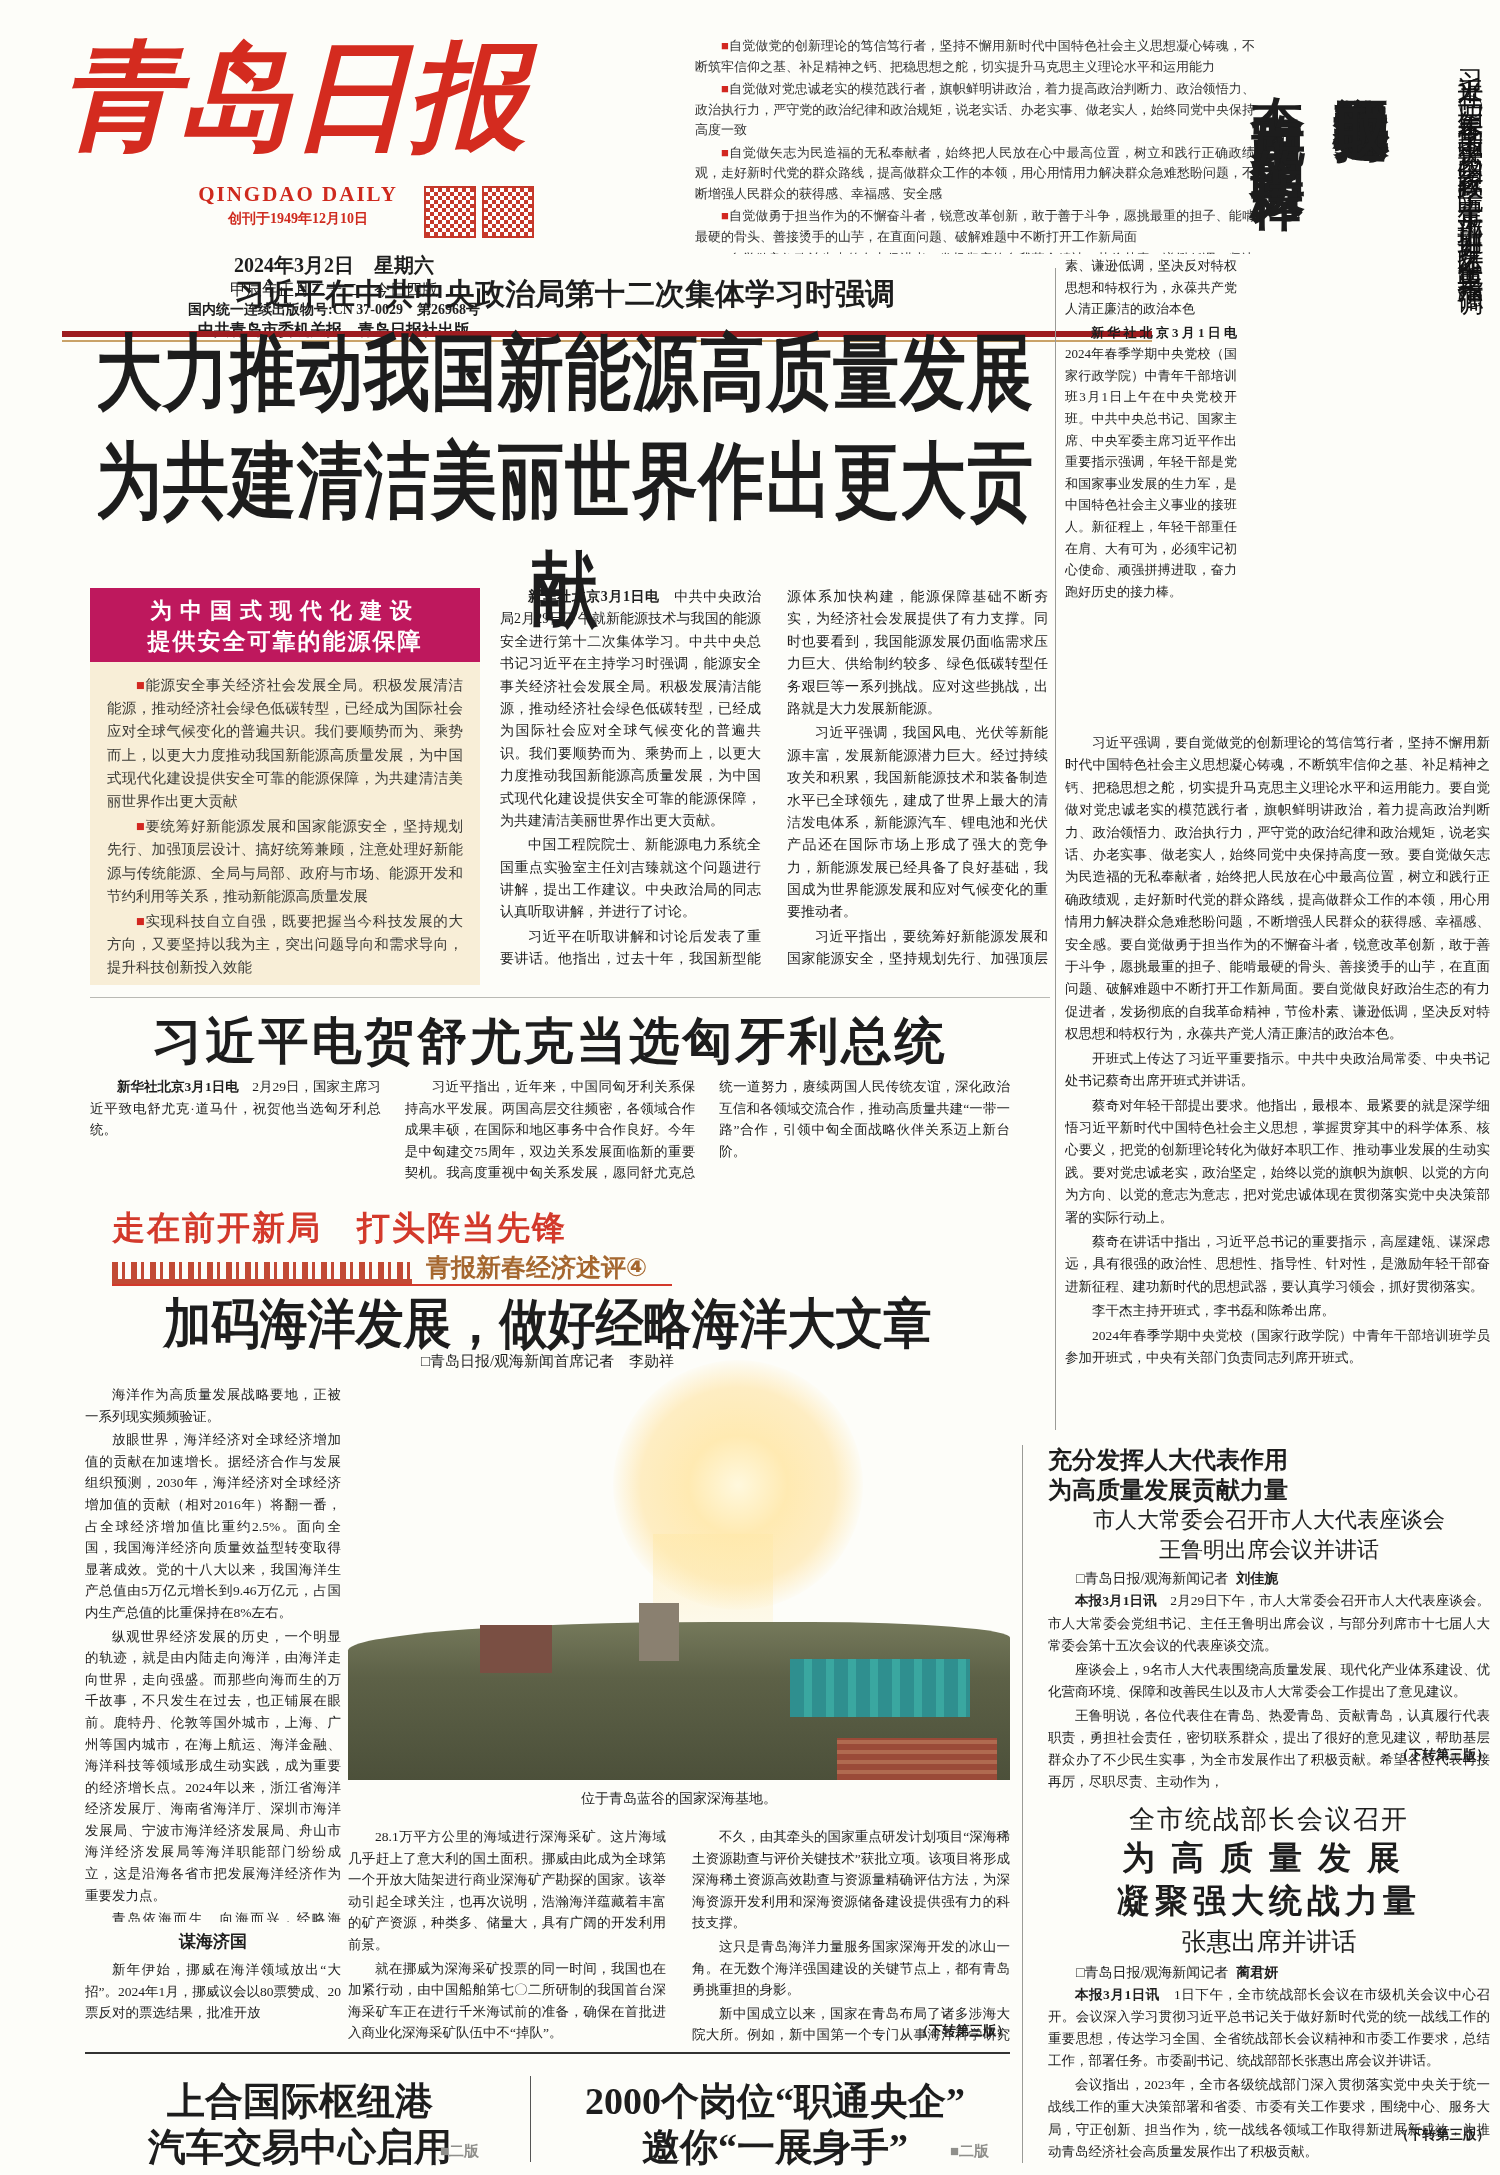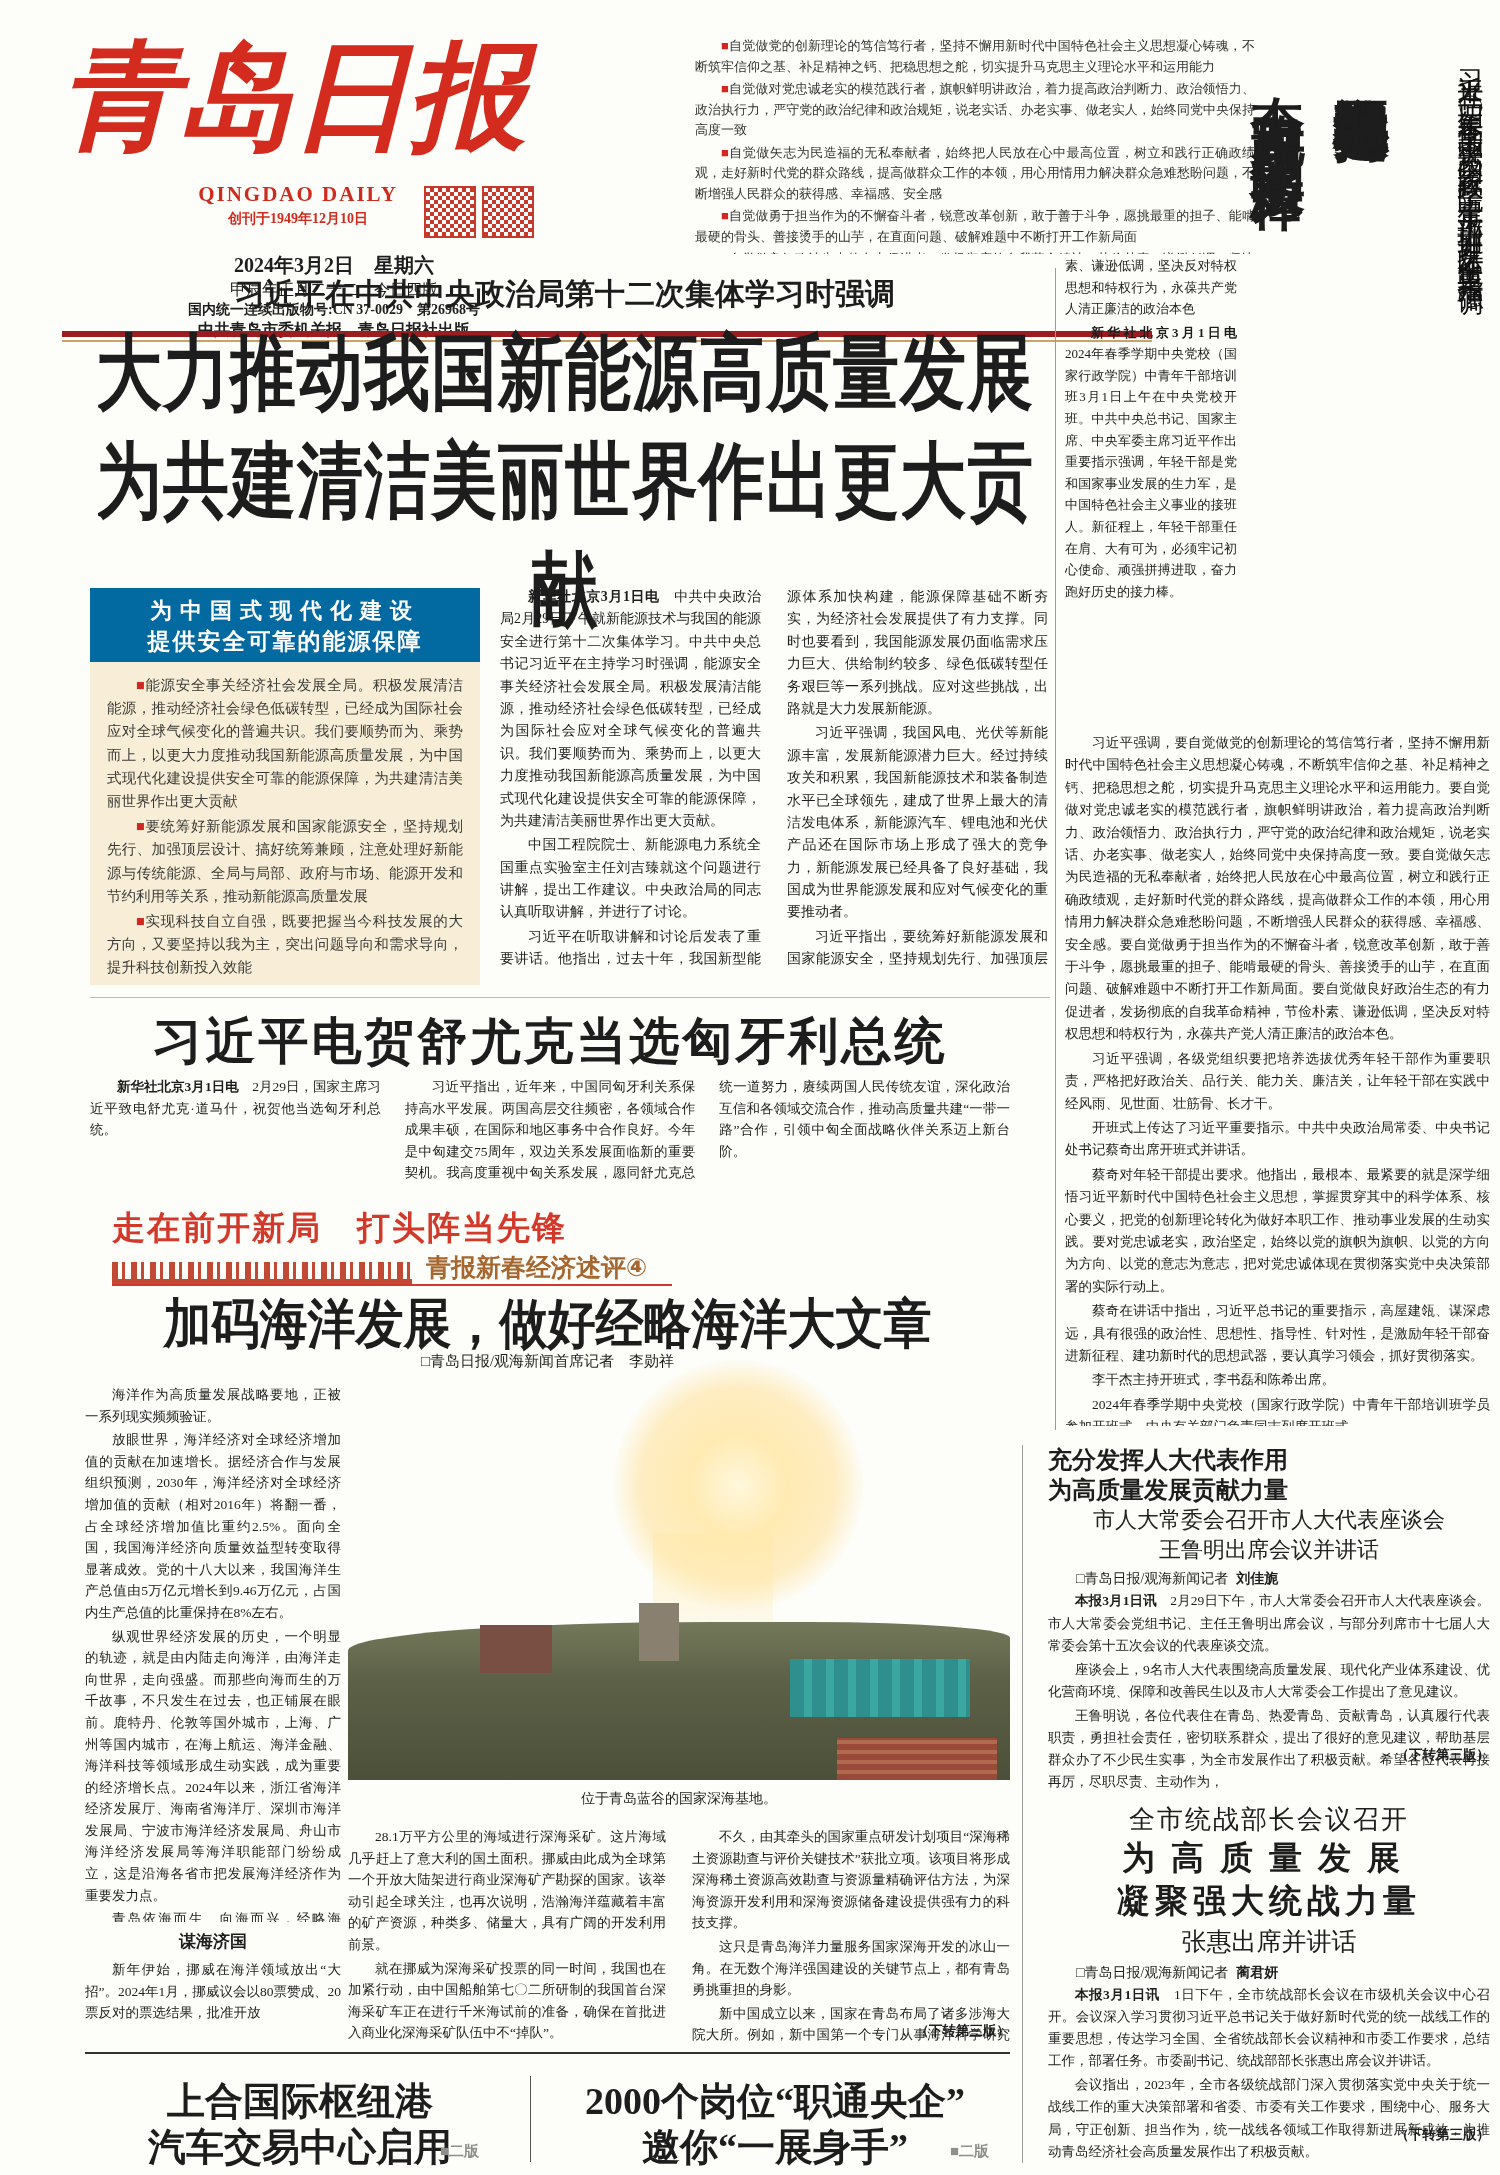--- a/index.html
+++ b/index.html
@@ -38,21 +38,21 @@
   #rt-h2{left:1242px;top:52px;width:72px;height:690px;font-size:55px;font-weight:bold;letter-spacing:9px;}
   #rt-strip{left:1065px;top:255px;width:172px;height:470px;font-size:13px;line-height:1.66;}
   #rt-strip .tail{text-indent:0;}
   #rt-body{left:1065px;top:732px;width:425px;height:694px;font-size:13.5px;line-height:1.66;}
   .dateline{font-weight:bold;}
   
   #c-kicker{left:90px;top:274px;width:950px;text-align:center;font-size:30px;font-weight:bold;}
   #c-head{left:80px;top:318px;width:970px;text-align:center;font-weight:bold;font-size:66px;
           line-height:1.32;transform:scaleY(1.25);transform-origin:top center;letter-spacing:1px;}
   
-  #energy-red{left:90px;top:588px;width:390px;height:74px;background:#0369a1;color:#fff;
+  #energy-red{left:90px;top:588px;width:390px;height:74px;background:#be185d;color:#fff;
               text-align:center;font-weight:bold;padding-top:8px;box-sizing:border-box;}
   #energy-red .l1{font-size:22px;letter-spacing:8px;}
   #energy-red .l2{font-size:23px;letter-spacing:2px;}
   #energy-cream{left:90px;top:662px;width:390px;height:323px;background:#f8eed7;box-sizing:border-box;
                 padding:12px 17px;font-size:14.5px;line-height:1.6;color:#3a3a35;}
   #main-art{left:500px;top:586px;width:548px;height:399px;font-size:14px;line-height:1.6;
             column-count:2;column-gap:26px;}
   
   #hu-line{left:90px;top:997px;width:960px;height:1px;}
   #hu-head{left:90px;top:1008px;width:920px;text-align:center;font-size:50px;font-weight:bold;letter-spacing:3px;}
@@ -148,21 +148,20 @@
   <div class="abs" id="v-div-top"></div>
   <div class="abs vtext clip" id="rt-kicker">习近平在二〇二四年春季学期中央党校（国家行政学院）中青年干部培训班开班之际作出重要指示强调</div>
   <div class="abs vtext clip" id="rt-h1">牢记初心使命顽强拼搏进取</div>
   <div class="abs vtext clip" id="rt-h2">奋力跑好历史的接力棒</div>
   <div class="abs clip jp" id="rt-strip">
     <p class="tail">素、谦逊低调，坚决反对特权思想和特权行为，永葆共产党人清正廉洁的政治本色</p>
     <p><span class="dateline">新华社北京3月1日电</span>　<span>2024年春季学期中央党校（国家行政学院）中青年干部培训班3月1日上午在中央党校开班。中共中央总书记、国家主席、中央军委主席习近平作出重要指示强调，年轻干部是党和国家事业发展的生力军，是中国特色社会主义事业的接班人。新征程上，年轻干部重任在肩、大有可为，必须牢记初心使命、顽强拼搏进取，奋力跑好历史的接力棒。</span></p>
   </div>
   <div class="abs clip jp" id="rt-body">
       <p>习近平强调，要自觉做党的创新理论的笃信笃行者，坚持不懈用新时代中国特色社会主义思想凝心铸魂，不断筑牢信仰之基、补足精神之钙、把稳思想之舵，切实提升马克思主义理论水平和运用能力。要自觉做对党忠诚老实的模范践行者，旗帜鲜明讲政治，着力提高政治判断力、政治领悟力、政治执行力，严守党的政治纪律和政治规矩，说老实话、办老实事、做老实人，始终同党中央保持高度一致。要自觉做矢志为民造福的无私奉献者，始终把人民放在心中最高位置，树立和践行正确政绩观，走好新时代党的群众路线，提高做群众工作的本领，用心用情用力解决群众急难愁盼问题，不断增强人民群众的获得感、幸福感、安全感。要自觉做勇于担当作为的不懈奋斗者，锐意改革创新，敢于善于斗争，愿挑最重的担子、能啃最硬的骨头、善接烫手的山芋，在直面问题、破解难题中不断打开工作新局面。要自觉做良好政治生态的有力促进者，发扬彻底的自我革命精神，节俭朴素、谦逊低调，坚决反对特权思想和特权行为，永葆共产党人清正廉洁的政治本色。</p>
-      <p>习近平强调，各级党组织要把培养选拔优秀年轻干部作为重要职责，严格把好政治关、品行关、能力关、廉洁关，让年轻干部在实践中经风雨、见世面、壮筋骨、长才干。</p>
       <p>开班式上传达了习近平重要指示。中共中央政治局常委、中央书记处书记蔡奇出席开班式并讲话。</p>
       <p>蔡奇对年轻干部提出要求。他指出，最根本、最紧要的就是深学细悟习近平新时代中国特色社会主义思想，掌握贯穿其中的科学体系、核心要义，把党的创新理论转化为做好本职工作、推动事业发展的生动实践。要对党忠诚老实，政治坚定，始终以党的旗帜为旗帜、以党的方向为方向、以党的意志为意志，把对党忠诚体现在贯彻落实党中央决策部署的实际行动上。</p>
       <p>蔡奇在讲话中指出，习近平总书记的重要指示，高屋建瓴、谋深虑远，具有很强的政治性、思想性、指导性、针对性，是激励年轻干部奋进新征程、建功新时代的思想武器，要认真学习领会，抓好贯彻落实。</p>
       <p>李干杰主持开班式，李书磊和陈希出席。</p>
       <p>2024年春季学期中央党校（国家行政学院）中青年干部培训班学员参加开班式，中央有关部门负责同志列席开班式。</p>
     </div>
 
   <div class="abs sans" id="c-kicker">习近平在中共中央政治局第十二次集体学习时强调</div>
   <div class="abs" id="c-head">
     <div>大力推动我国新能源高质量发展</div>

